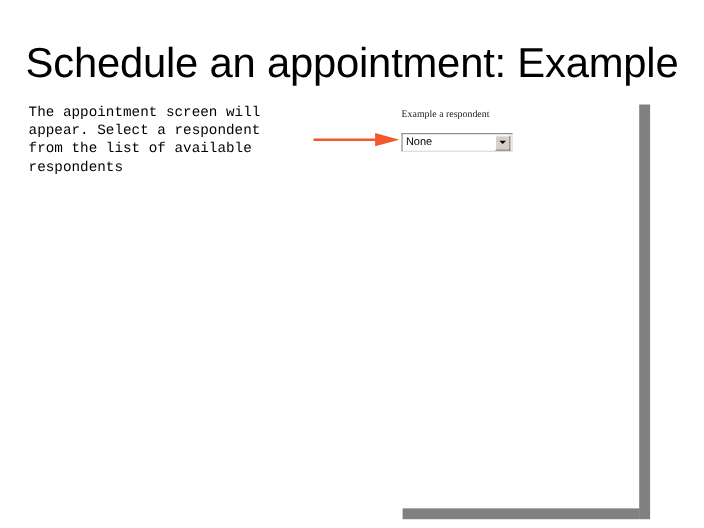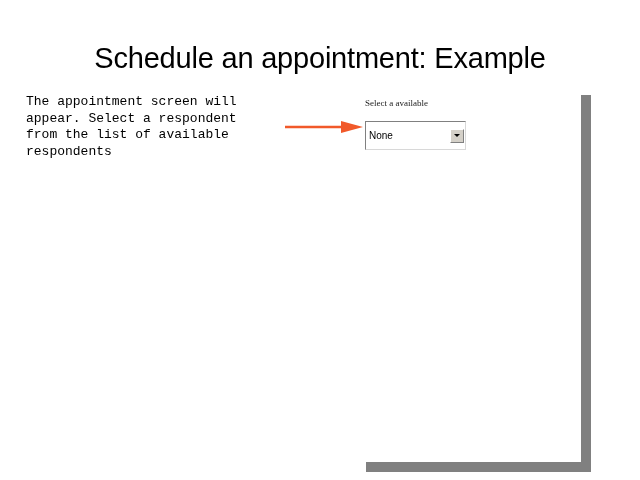--- a/index.html
+++ b/index.html
@@ -19,21 +19,21 @@
   }
 
   
   #slide-title {
     position: absolute;
     left: 0;
     top: 38px;
     width: 640px;
     text-align: center;
     font-family: "Liberation Sans", sans-serif;
-    font-size: 29px;
+    font-size: 38px;
     font-weight: normal;
     line-height: 40px;
     color: #000000;
     letter-spacing: -0.2px;
     white-space: nowrap;
   }
 
   
   #body-text {
     position: absolute;
@@ -83,21 +83,21 @@
     color: #1a1a1a;
     white-space: nowrap;
   }
 
   
   #respondent-select {
     position: absolute;
     left: 5px;
     top: 29px;
     width: 101px;
-    height: 29px;
+    height: 17px;
     box-sizing: border-box;
     background: #ffffff;
     border-top: 1px solid #808080;
     border-left: 1px solid #808080;
     border-right: 1px solid #d8d8d8;
     border-bottom: 1px solid #d8d8d8;
     display: flex;
     align-items: center;
   }
   #select-value {
@@ -149,21 +149,21 @@
 
   <div id="slide-title">Schedule an appointment: Example</div>
 
   <div id="body-text">The appointment screen will appear. Select a respondent from the list of available respondents</div>
 
   <div class="shadow-bar" id="shadow-right"></div>
   <div class="shadow-bar" id="shadow-bottom"></div>
 
   <div id="screenshot-region">
 
-    <div id="respondent-label">Select a available</div>
+    <div id="respondent-label">Example a respondent</div>
 
     <div id="respondent-select">
       <span id="select-value">None</span>
       <span id="select-arrow-button">
           <span class="tri"></span>
         </span>
     </div>
   </div>
 
   <svg id="annotation-arrow" viewBox="0 0 84 18">

